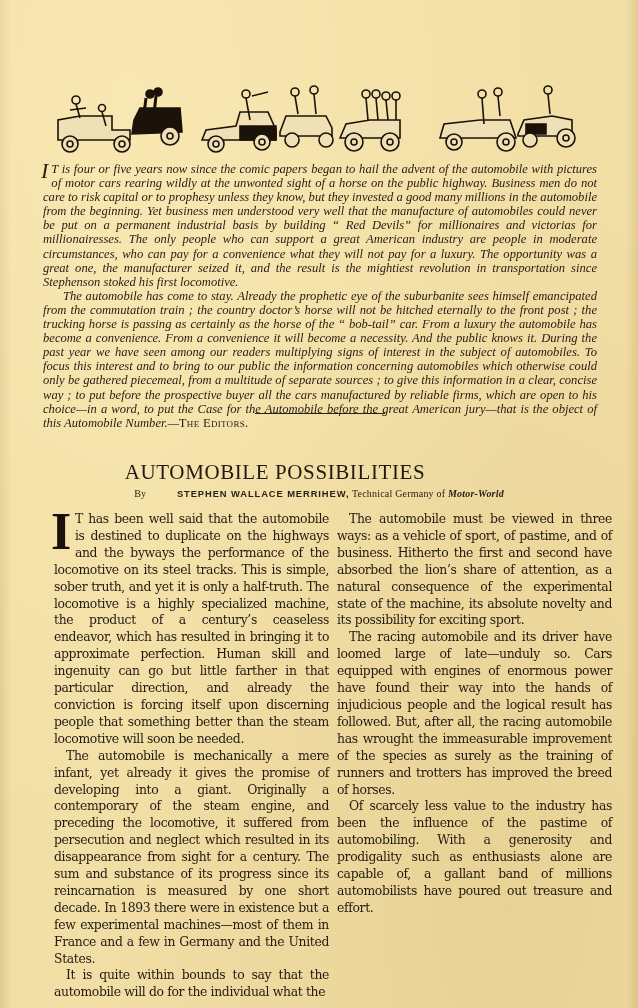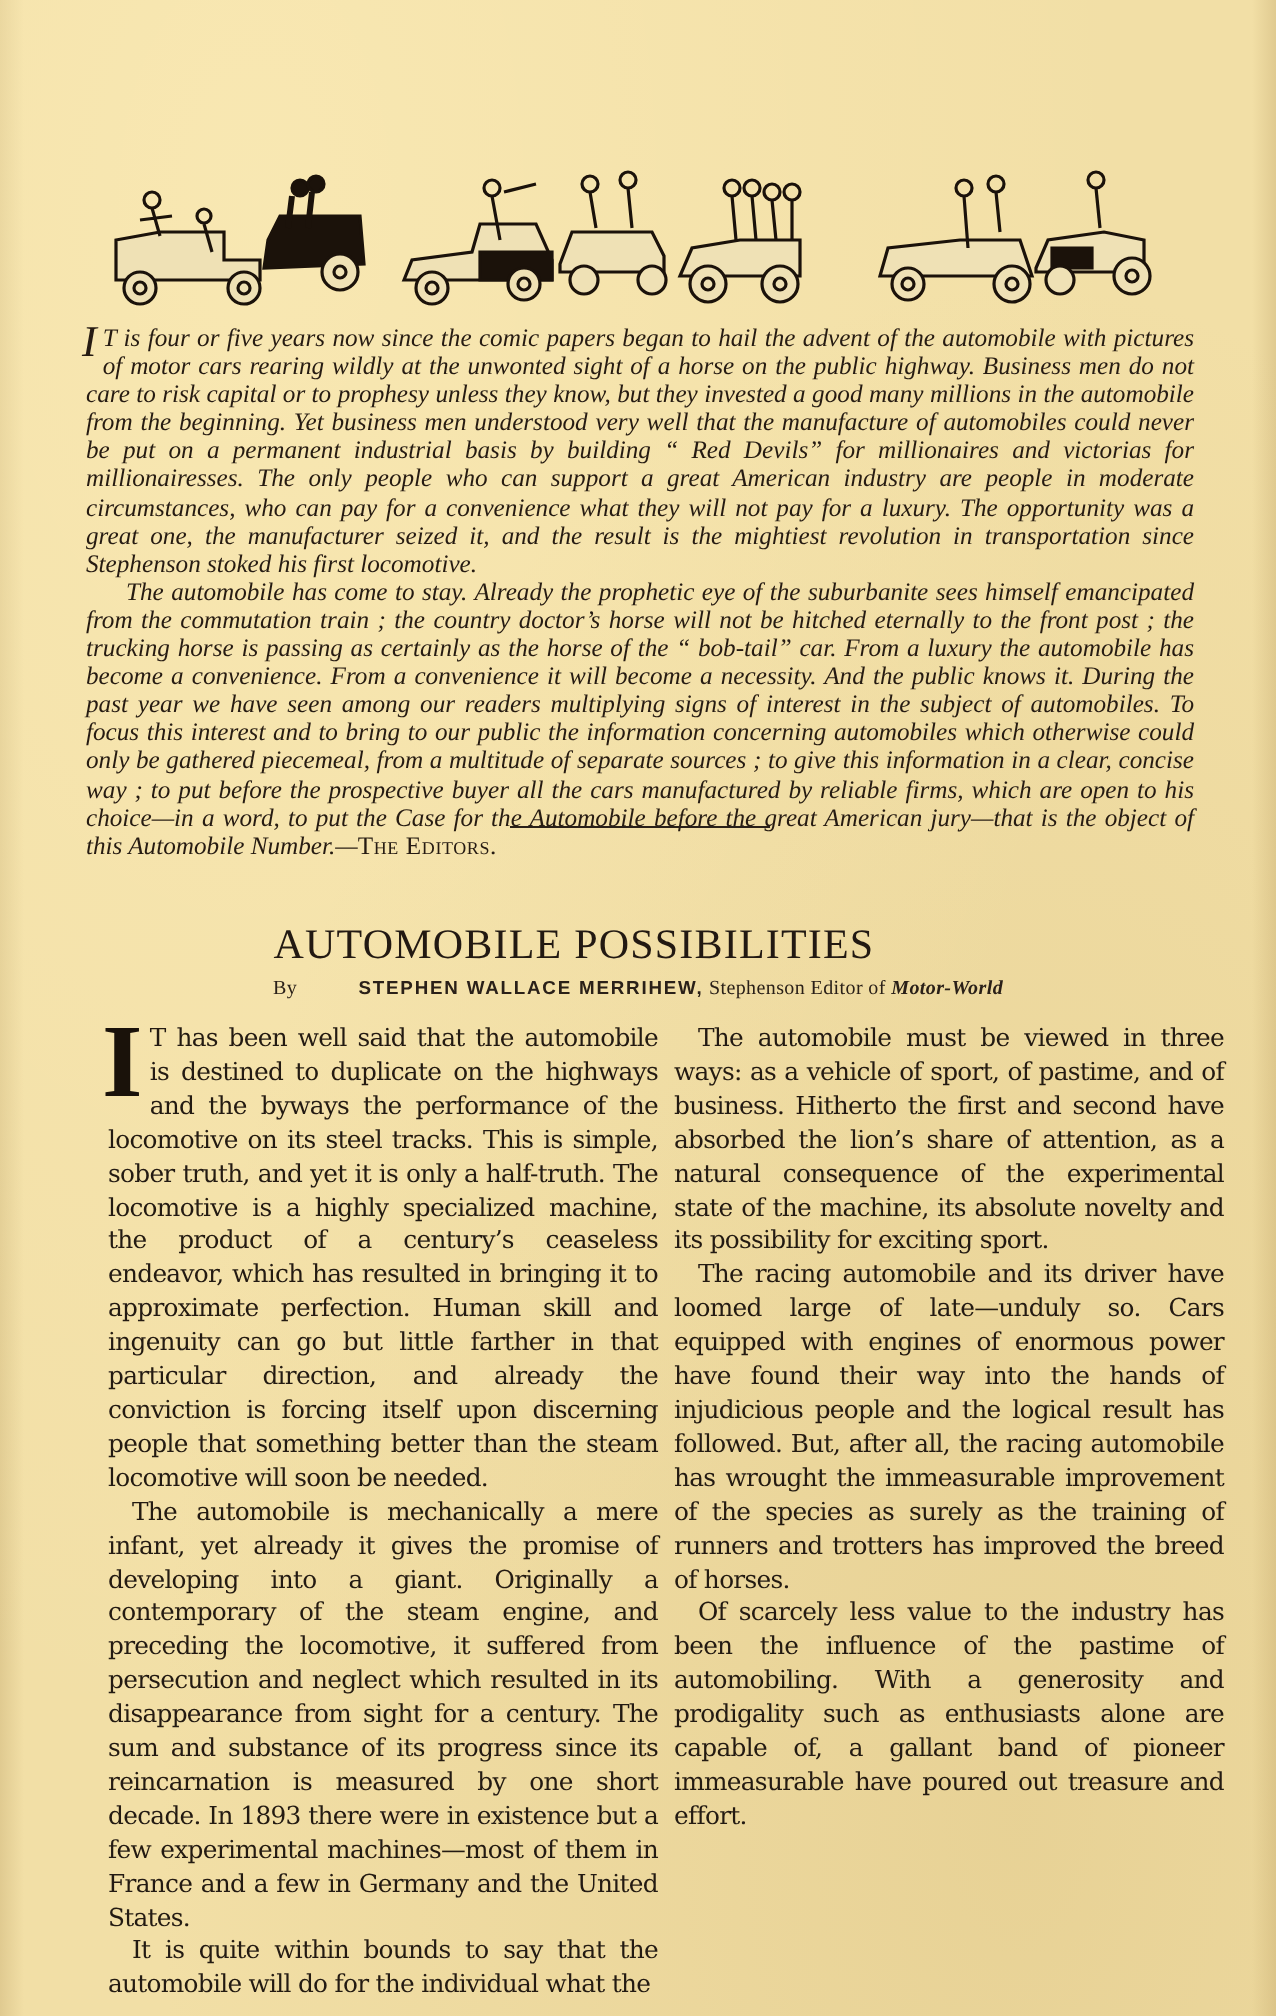--- a/index.html
+++ b/index.html
@@ -34,21 +34,21 @@
       font-size: 22px; line-height: 14px; float: left; margin: 2px 3px 0 -2px; font-style: italic;
     }
     .intro .sig { font-style: normal; font-variant: small-caps; letter-spacing: 0.3px; }
 
     .divider {
       position: absolute; left: 255px; top: 413px; width: 130px; height: 0;
       border-top: 1.3px solid #2a2018;
     }
 
     .article-title {
-      position: absolute; left: 12px; top: 460px; width: 550px; text-align: center;
+      position: absolute; left: 0; top: 460px; width: 550px; text-align: center;
       font-size: 21px; letter-spacing: 0.6px; color: #221912;
     }
     .byline {
       position: absolute; left: 0; top: 488px; width: 638px; text-align: center;
       font-size: 10px; letter-spacing: 0.2px; color: #2a2018;
     }
     .byline .name { font-family: "Liberation Sans", "DejaVu Sans", sans-serif; font-weight: bold; font-size: 9.4px; letter-spacing: 0.9px; margin-left: 28px; }
     .byline .pub { font-style: italic; font-weight: bold; font-family: Liberation Serif, serif; }
 
     .col {
@@ -144,29 +144,29 @@
     <p><span>The automobile has come to stay. Already the prophetic eye of the suburbanite sees himself emancipated from the commutation train ; the country doctor’s horse will not be hitched eternally to the front post ; the trucking horse is passing as certainly as the horse of the “ bob-tail” car. From a luxury the automobile has become a convenience. From a convenience it will become a necessity. And the public knows it. During the past year we have seen among our readers multiplying signs of interest in the subject of automobiles. To focus this interest and to bring to our public the information concerning automobiles which otherwise could only be gathered piecemeal, from a multitude of separate sources ; to give this information in a clear, concise way ; to put before the prospective buyer all the cars manufactured by reliable firms, which are open to his choice—in a word, to put the Case for the Automobile before the great American jury—that is the object of this Automobile Number.—</span><span class="sig">The Editors.</span></p>
   </div>
 
   <div class="divider"></div>
 
   <div class="article-title">AUTOMOBILE POSSIBILITIES</div>
 
   <div class="byline">
     <span>By</span>
     <span class="name">STEPHEN WALLACE MERRIHEW,</span>
-    <span>Stephenson Editor of</span>
+    <span>Technical Germany of</span>
     <span class="pub">Motor-World</span>
   </div>
 
   <div class="col left">
     <p class="noindent"><span class="dropcap">I</span><span>T has been well said that the automobile is destined to duplicate on the highways and the byways the performance of the locomotive on its steel tracks. This is simple, sober truth, and yet it is only a half-truth. The locomotive is a highly specialized machine, the product of a century’s ceaseless endeavor, which has resulted in bringing it to approximate perfection. Human skill and ingenuity can go but little farther in that particular direction, and already the conviction is forcing itself upon discerning people that something better than the steam locomotive will soon be needed.</span></p>
     <p>The automobile is mechanically a mere infant, yet already it gives the promise of developing into a giant. Originally a contemporary of the steam engine, and preceding the locomotive, it suffered from persecution and neglect which resulted in its disappearance from sight for a century. The sum and substance of its progress since its reincarnation is measured by one short decade. In 1893 there were in existence but a few experimental machines—most of them in France and a few in Germany and the United States.</p>
     <p>It is quite within bounds to say that the automobile will do for the individual what the</p>
   </div>
 
   <div class="col right">
     <p>The automobile must be viewed in three ways: as a vehicle of sport, of pastime, and of business. Hitherto the first and second have absorbed the lion’s share of attention, as a natural consequence of the experimental state of the machine, its absolute novelty and its possibility for exciting sport.</p>
     <p>The racing automobile and its driver have loomed large of late—unduly so. Cars equipped with engines of enormous power have found their way into the hands of injudicious people and the logical result has followed. But, after all, the racing automobile has wrought the immeasurable improvement of the species as surely as the training of runners and trotters has improved the breed of horses.</p>
-    <p>Of scarcely less value to the industry has been the influence of the pastime of automobiling. With a generosity and prodigality such as enthusiasts alone are capable of, a gallant band of pioneer immeasurable have poured out treasure and effort.</p>
+    <p>Of scarcely less value to the industry has been the influence of the pastime of automobiling. With a generosity and prodigality such as enthusiasts alone are capable of, a gallant band of millions automobilists have poured out treasure and effort.</p>
   </div>
 
 </div>
 
 </body></html>

